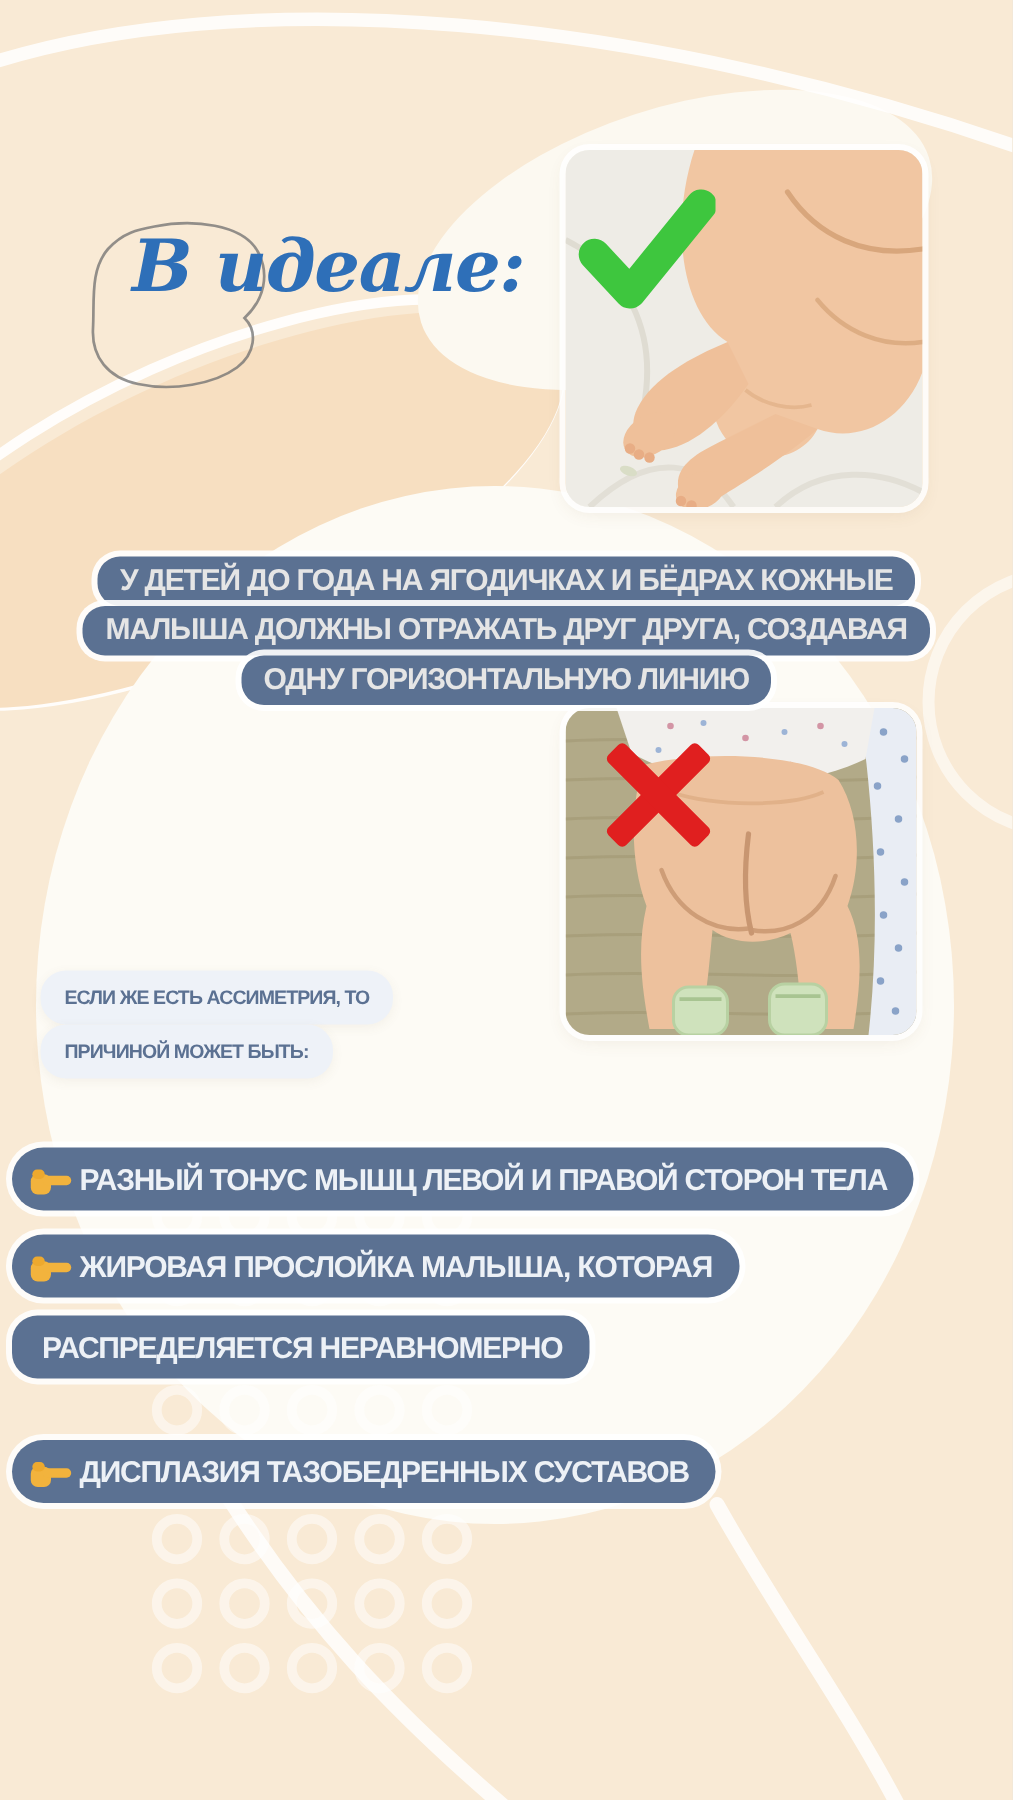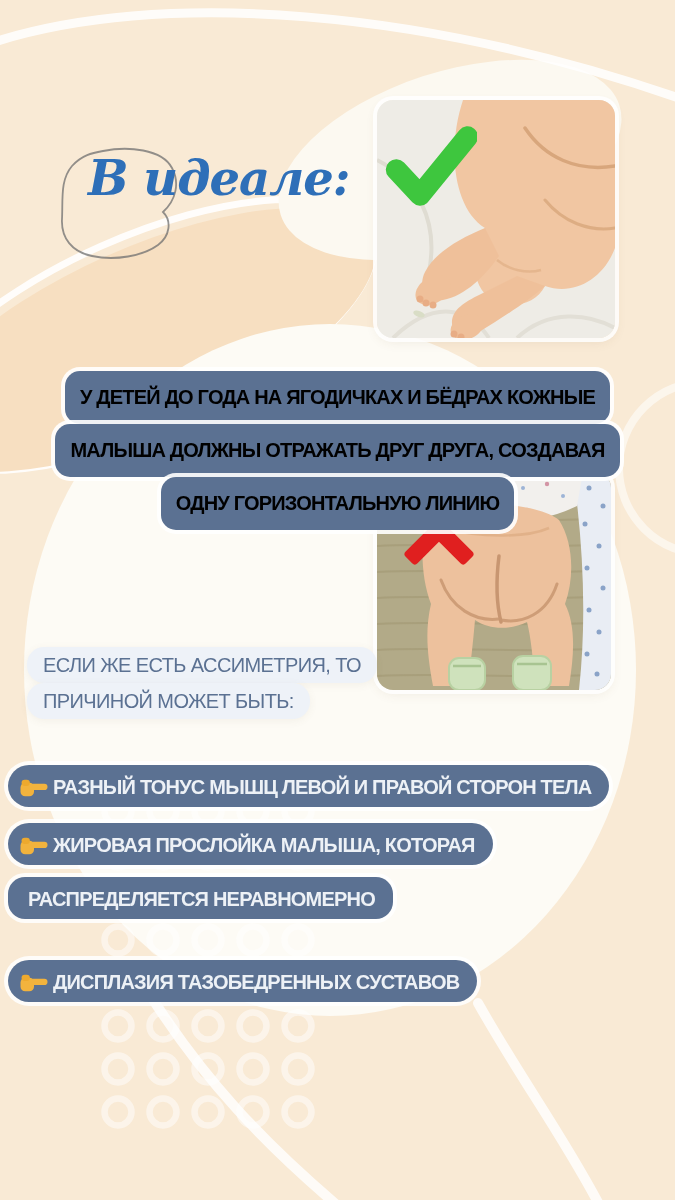--- a/index.html
+++ b/index.html
@@ -28,33 +28,33 @@
   .photo2 { left:377px; top:472px; width:234px; height:218px; }
   .mark { position:absolute; }
   .mark.check { left:8px;  top:24px; width:92px; height:84px; }
   .mark.cross { left:24px; top:20px; width:76px; height:76px; }
 
   
   .caption { position:absolute; left:0; top:371px; width:675px; text-align:center; z-index:3; }
   .cap-row { line-height:0; }
   .cap-row + .cap-row { margin-top:0px; }
   .cap-pill {
-    display:inline-block; background:#5b7192; color:#000000;
+    display:inline-block; background:#5b7192; color:#e5e5e5;
     font-weight:bold; font-size:20px; letter-spacing:-0.8px; line-height:25px;
-    padding:14px 15px; border-radius:15px;
+    padding:4px 15px; border-radius:15px;
     box-shadow:0 0 0 4px rgba(255,255,255,0.9);
     white-space:nowrap;
   }
 
   
   .info-box { position:absolute; left:27px; top:647px; z-index:4; text-align:left; }
   .info-row { line-height:0; }
   .info-pill {
     display:inline-block; background:#eef2f8; color:#5b7192;
-    font-weight:normal; font-size:20px; letter-spacing:-0.6px; line-height:26px;
+    font-weight:bold; font-size:13px; letter-spacing:-0.6px; line-height:26px;
     padding:5px 16px; border-radius:17px;
     box-shadow:0 2px 8px rgba(120,100,70,0.07);
     white-space:nowrap;
   }
 
   
   .reason { position:absolute; left:8px; z-index:3; }
   .r1 { top:765px; }
   .r2 { top:823px; }
   .r3 { top:908px; }

